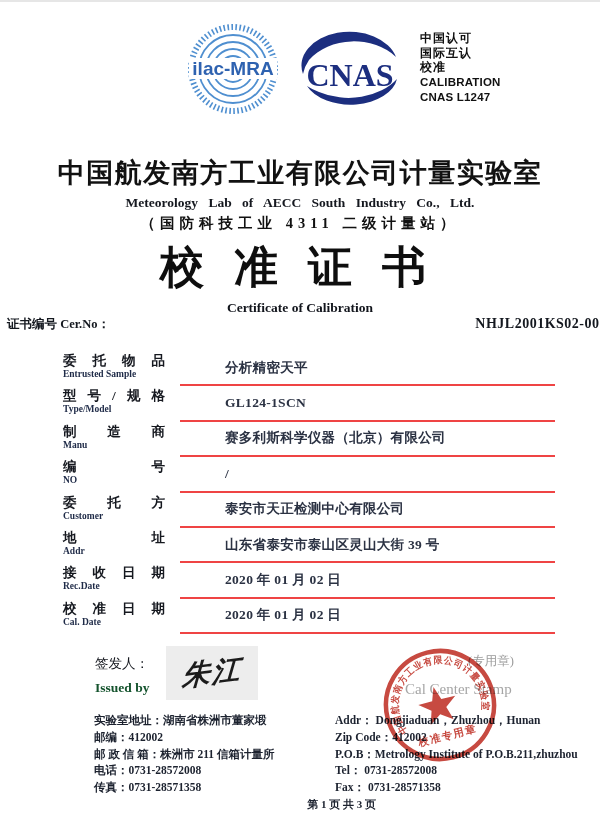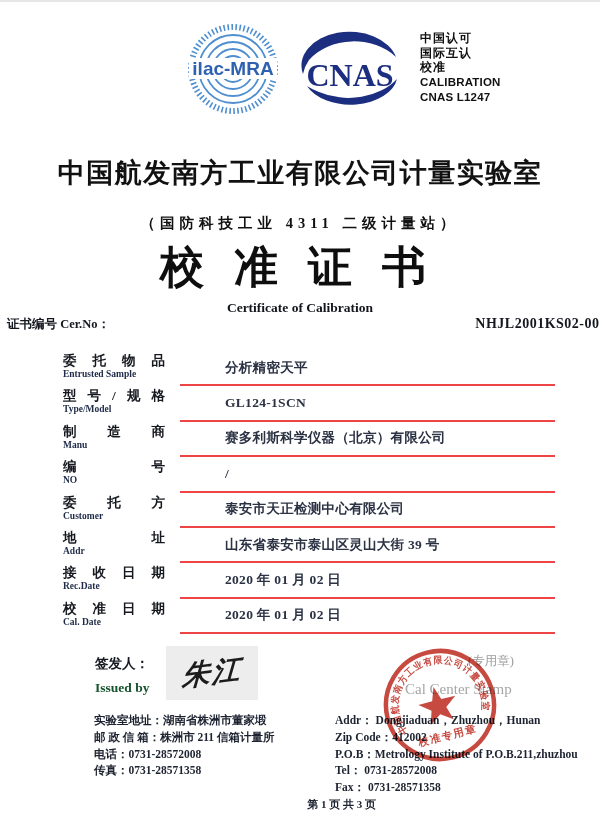--- a/index.html
+++ b/index.html
@@ -38,21 +38,21 @@
   .form-row{display:flex;height:35.4px;}
   .label-cell{width:117px;flex:0 0 117px;padding-top:2px;}
   .label-cn{width:102px;font-size:13.5px;font-weight:700;color:#15181f;
     text-align:justify;text-align-last:justify;line-height:15px;}
   .label-en{font-size:9.5px;font-weight:700;color:#1e2a47;line-height:12px;}
   .value-cell{flex:1;border-bottom:2px solid #ef4444;display:flex;align-items:center;
     padding-left:45px;box-sizing:border-box;}
   .value-text{font-size:13.5px;font-weight:600;color:#2b3243;letter-spacing:.3px;}
 
   
-  .sign-label-cn{position:absolute;left:95px;top:655px;font-size:13.5px;font-weight:700;color:#15181f;}
+  .sign-label-cn{position:absolute;left:95px;top:655px;font-size:13.5px;font-weight:400;color:#15181f;}
   .sign-label-en{position:absolute;left:95px;top:680px;font-size:13.5px;font-weight:600;color:#14532d;}
   .sign-box{position:absolute;left:166px;top:646px;width:92px;height:54px;background:#ededed;
     display:flex;align-items:center;justify-content:center;}
   .sign-name{font-size:28px;font-weight:700;font-style:italic;color:#1b1b1b;
     transform:rotate(-7deg) skewX(-10deg);letter-spacing:2px;}
 
   
   .stamp-gray-1{position:absolute;left:468px;top:653px;font-size:12.5px;color:#9b9b9b;z-index:1;}
   .stamp-gray-2{position:absolute;left:405px;top:681px;font-size:15px;color:#a6a6a6;z-index:1;}
   .stamp{position:absolute;left:378px;top:643px;width:124px;height:124px;color:#c23a30;
@@ -93,20 +93,21 @@
 
   <div class="accred-block">
     <div class="accred-cn">中国认可</div>
     <div class="accred-cn">国际互认</div>
     <div class="accred-cn">校准</div>
     <div class="accred-en">CALIBRATION</div>
     <div class="accred-en">CNAS L1247</div>
   </div>
 
   <div class="lab-name-cn">中国航发南方工业有限公司计量实验室</div>
+  <div class="lab-name-en">Meteorology Lab of AECC South Industry Co., Ltd.</div>
   <div class="station-line">（国防科技工业 4311 二级计量站）</div>
   <div class="cert-title-cn">校准证书</div>
   <div class="cert-title-en">Certificate of Calibration</div>
   <div class="cert-no-line">
     <span class="cert-no-label">证书编号 Cer.No：</span>
     <span class="cert-no-value">NHJL2001KS02-002</span>
   </div>
 
   <div class="form">
     <div class="form-row">
@@ -197,20 +198,21 @@
     <path id="sealArc" d="M 23.9 79.8 A 42 42 0 1 1 100.1 79.8" fill="none"></path>
     <text font-size="9.5" font-weight="700" fill="currentColor" letter-spacing="1">
       <textPath href="#sealArc" startOffset="0" textLength="166" lengthAdjust="spacingAndGlyphs">中国航发南方工业有限公司计量实验室</textPath>
     </text>
     <path d="M60,43 L64.7,56.5 L79,56.8 L67.6,65.5 L71.8,79.2 L60,71 L48.2,79.2 L52.4,65.5 L41,56.8 L55.3,56.5 Z" fill="currentColor"></path>
     <text x="62" y="97" text-anchor="middle" font-size="10.5" font-weight="700" letter-spacing="1.5" fill="currentColor">校准专用章</text>
   </svg>
 
   <div class="footer-left">
     <div>实验室地址：湖南省株洲市董家塅</div>
+    <div>邮编：412002</div>
     <div>邮 政 信 箱：株洲市 211 信箱计量所</div>
     <div>电话：0731-28572008</div>
     <div>传真：0731-28571358</div>
   </div>
   <div class="footer-right">
     <div>Addr：  Dongjiaduan，Zhuzhou，Hunan</div>
     <div>Zip Code：412002</div>
     <div>P.O.B：Metrology Institute of P.O.B.211,zhuzhou</div>
     <div>Tel：  0731-28572008</div>
     <div>Fax：  0731-28571358</div>

